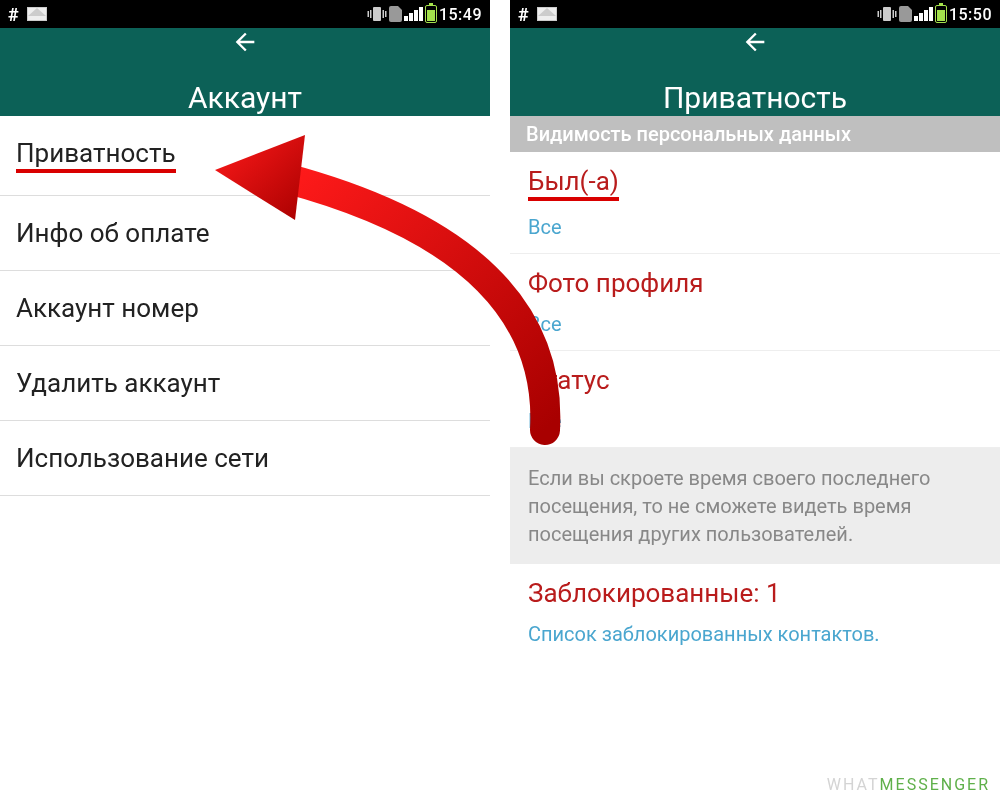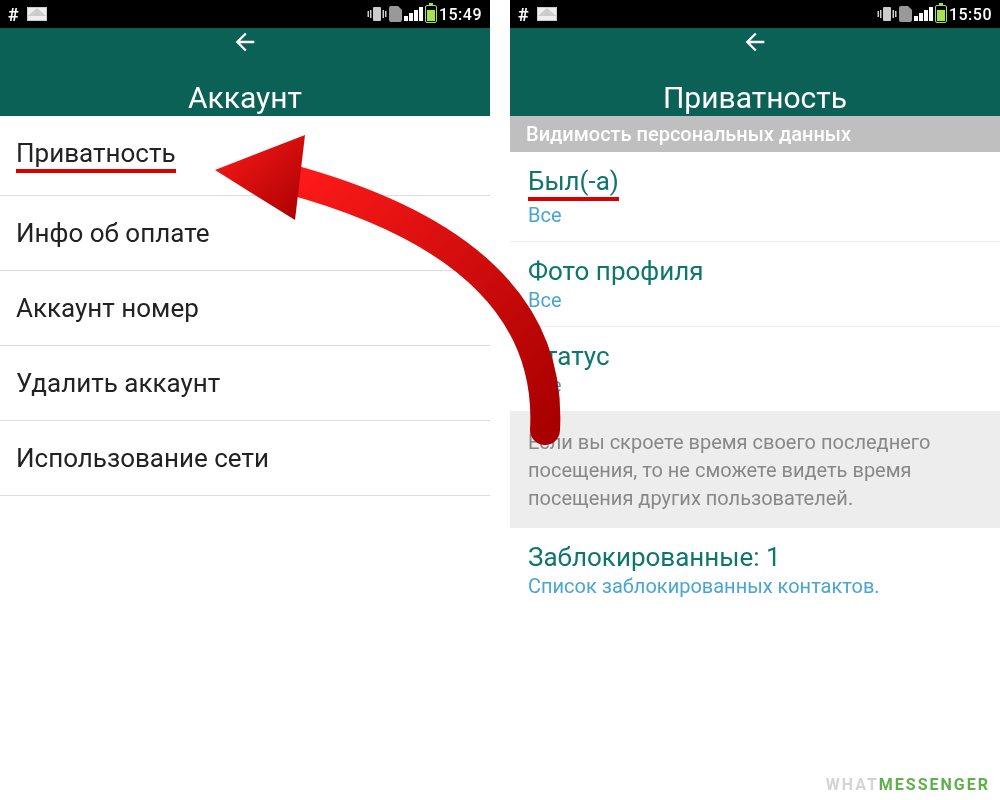--- a/index.html
+++ b/index.html
@@ -68,22 +68,22 @@
     background:#bfbfbf;
     color:#fff; font-size:20px;
     padding:6px 16px;
     font-weight:500;
   }
   .preference {
     padding:14px 18px;
     border-bottom:1px solid #eee;
     background:#fff;
   }
-  .pref-title { font-size:26px; color:#0f766e; }
-  .pref-sub { font-size:20px; color:#4aa6cf; margin-top:2px; }
+  .pref-title { font-size:26px; color:#b91c1c; }
+  .pref-sub { font-size:20px; color:#4aa6cf; margin-top:14px; }
   .note {
     background:#ededed;
     padding:16px 18px;
     font-size:20px;
     color:#888;
     line-height:1.4;
   }
   .underline-red {
     display:inline-block;
     border-bottom:4px solid #d90000;
@@ -96,21 +96,21 @@
     width:380px; height:320px;
     pointer-events:none;
     z-index:50;
   }
   .watermark {
     position:absolute;
     bottom:6px; right:10px;
     font-size:16px;
     color:#d4d4d4;
     letter-spacing:2px;
-    font-weight:700;
+    font-weight:400;
     text-align:right;
   }
   .watermark .accent { color:#5fb04a; }
   .vibrate-icon { display:inline-flex; }
   .sim-icon {
     width:13px; height:16px;
     background:#999; border-radius:2px 2px 2px 2px;
     position:relative; display:inline-block;
   }
   .sim-icon::before{

